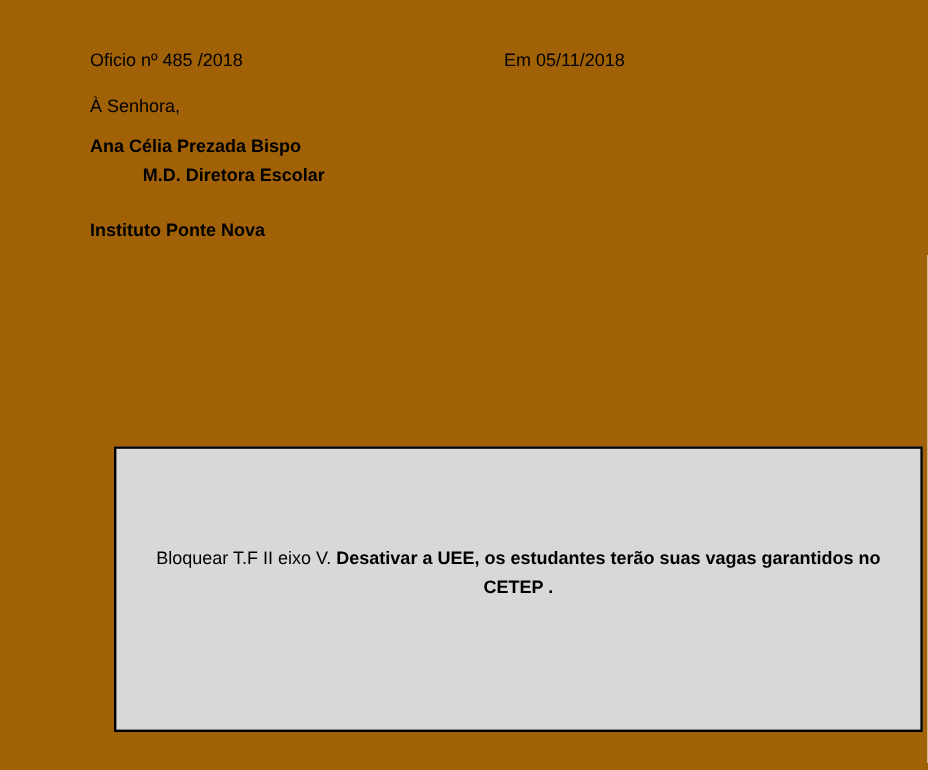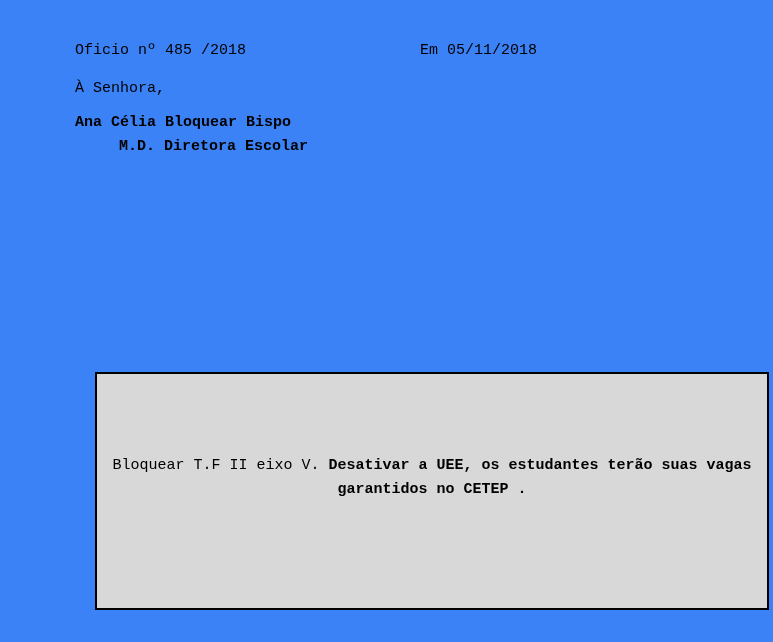--- a/index.html
+++ b/index.html
@@ -53,32 +53,33 @@
   }
   #notice-text {
     font-size: 15px;
     line-height: 24px;
     text-align: center;
   }
 </style>
 </head>
 <body>
 
-<div class="page" style="background: #3b82f6; font-family: Liberation Mono, monospace;">
+<div class="page" style="background: #a16207;">
 
   <div class="line" id="oficio-line">Oficio nº 485 /2018</div>
 
   <div class="line" id="date-line">Em 05/11/2018</div>
 
   <div class="line" id="salutation">À Senhora,</div>
 
-  <div class="line" id="recipient-name">Ana Célia Bloquear Bispo</div>
+  <div class="line" id="recipient-name">Ana Célia Prezada Bispo</div>
 
   <div class="line" id="recipient-title">M.D. Diretora Escolar</div>
 
+  <div class="line" id="recipient-institution">Instituto Ponte Nova</div>
 
 
 
   <div id="notice-box" style="background: rgb(216, 216, 216); border-color: rgb(0, 0, 0); margin-left: 26px;">
     <p id="notice-text"><span>Bloquear T.F II eixo V. </span><span class="bold">Desativar a UEE, os estudantes terão suas vagas garantidos no CETEP .</span></p>
   </div>
 
 </div>
 
 </body></html>

